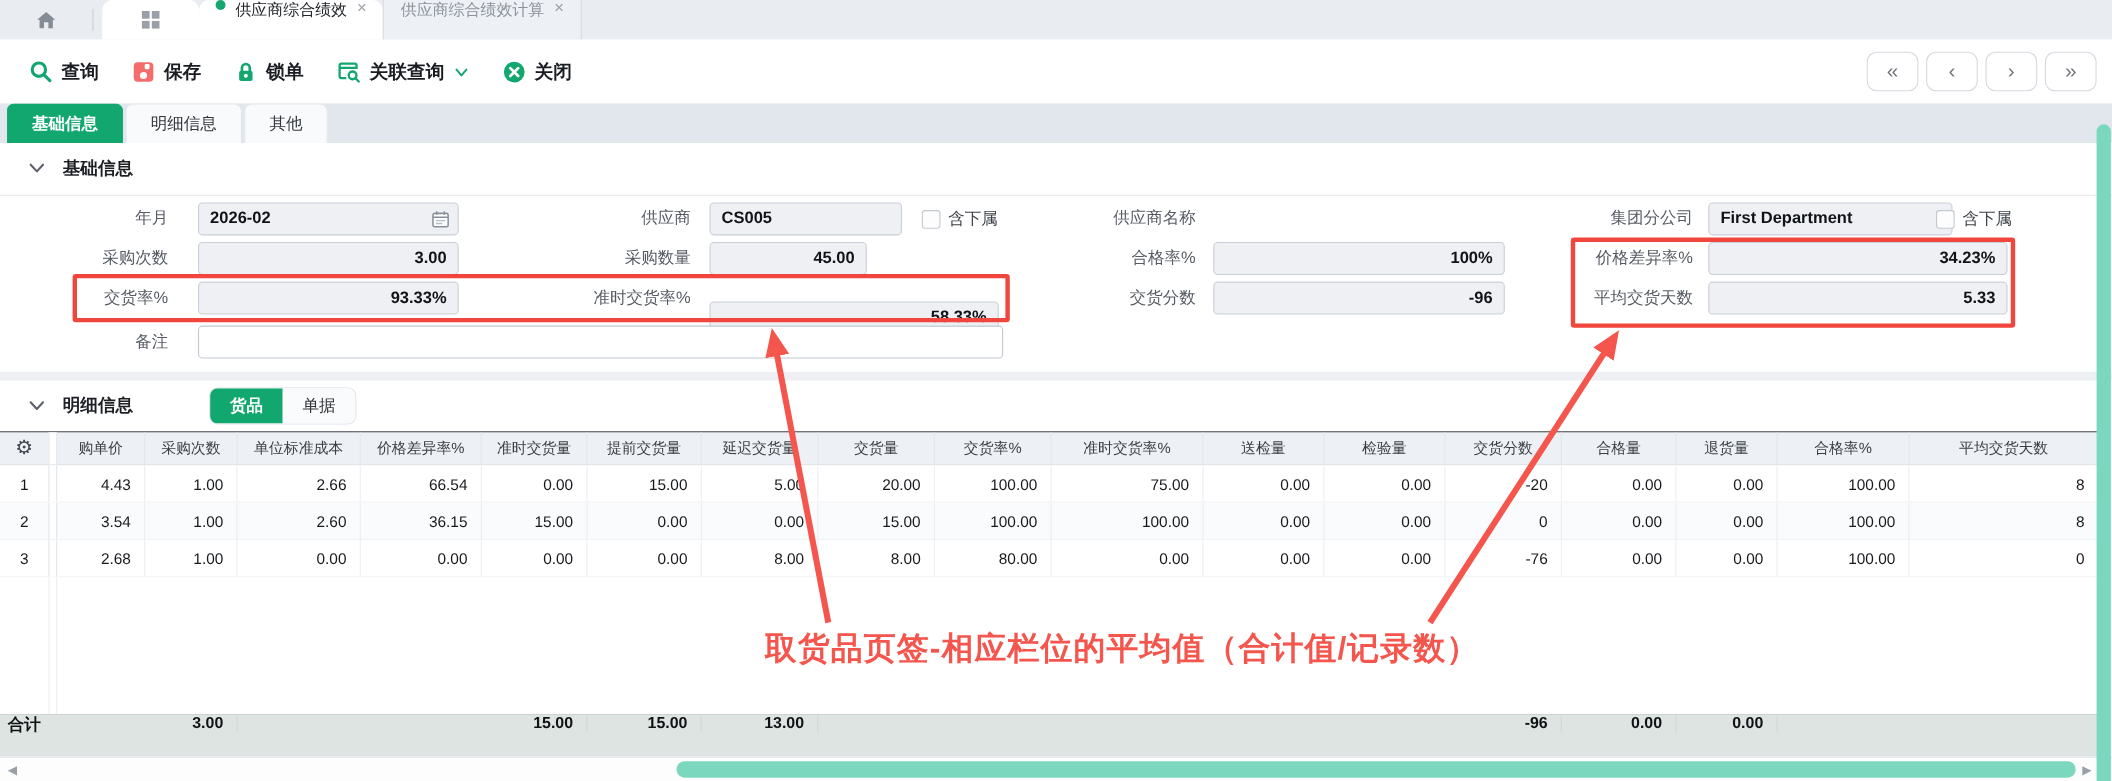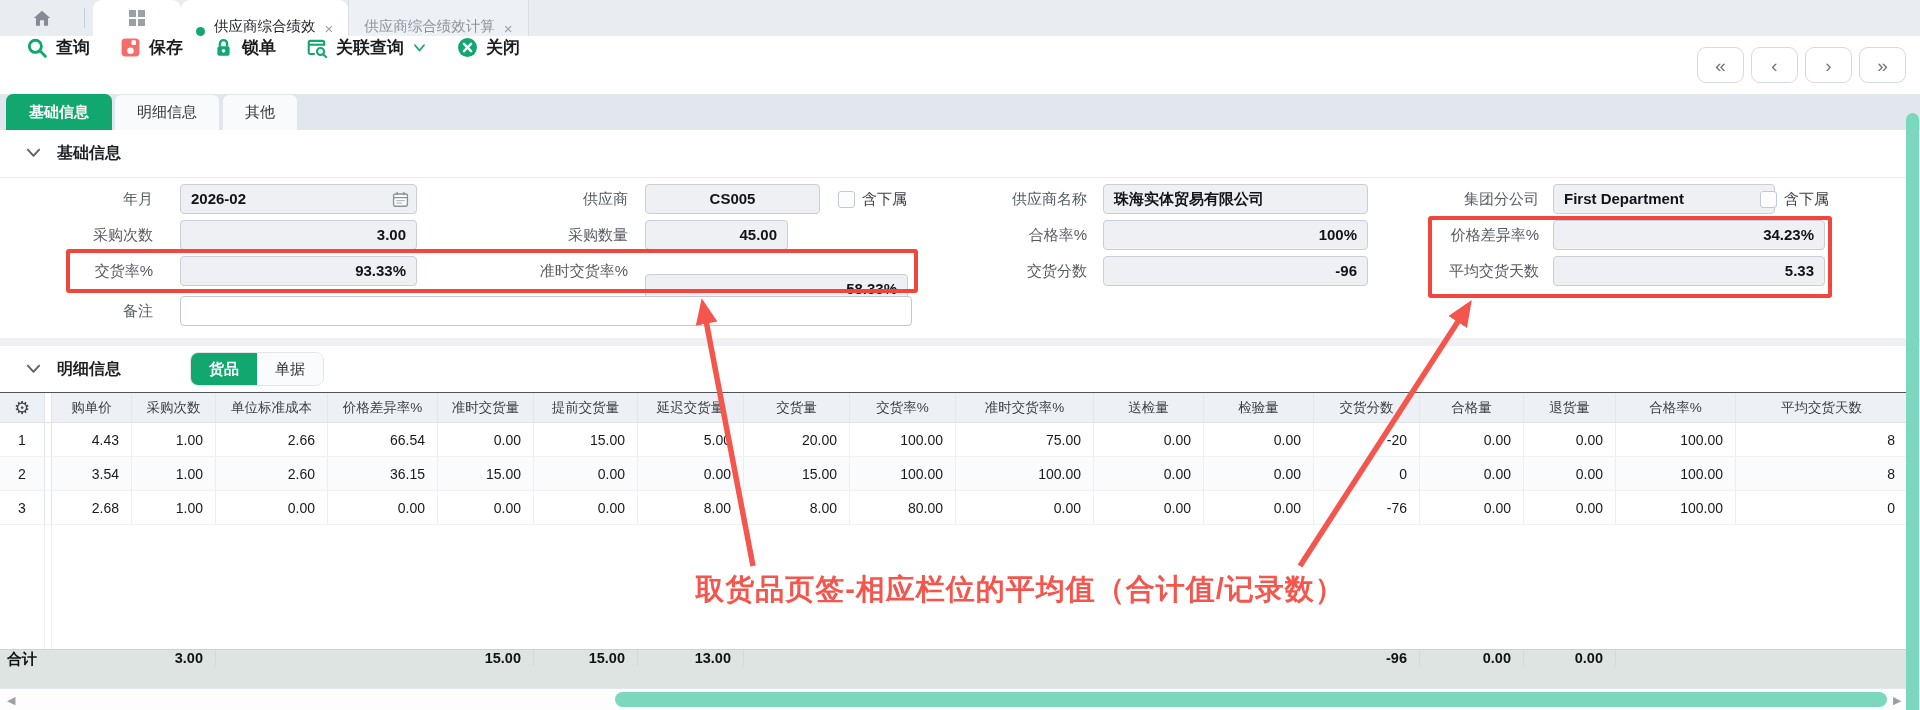--- a/index.html
+++ b/index.html
@@ -9,29 +9,29 @@
     background:#fff; color:#1b1e23; position:relative;
   }
 
   
   #tabstrip { position:absolute; left:0; top:0; width:1920px; height:36px;
     background:#e9edf2; display:flex; align-items:stretch; }
   .home-btn { width:84px; display:flex; align-items:center; justify-content:center; cursor:pointer; }
   .vdiv { width:1px; background:#c9ced6; margin:8px 0; }
   .grid-tab { width:88px; background:#fff; border-radius:9px 9px 0 0; margin-left:8px;
     display:flex; align-items:center; justify-content:center; cursor:pointer; }
-  .wtab { display:flex; align-items:flex-end; gap:9px; padding:0 15px; font-size:14.5px; cursor:pointer; }
+  .wtab { display:flex; align-items:flex-start; gap:9px; padding:0 15px; font-size:14.5px; cursor:pointer; }
   .wtab.active { background:#fff; border-radius:9px 9px 0 0; color:#22252a; }
   .wtab.inactive { background:#edf0f4; color:#8d939d; border-left:1px solid #d9dde3; border-right:1px solid #d9dde3; }
   .wtab .dot { width:9px; height:9px; border-radius:50%; background:#12a76f; }
   .wtab .x { color:#9aa0a8; font-size:15px; line-height:1; }
 
   
   #toolbar { position:absolute; left:0; top:36px; width:1920px; height:58px;
-    background:#fff; display:flex; align-items:flex-start; }
+    background:#fff; display:flex; align-items:center; }
   .tbtn { display:flex; align-items:center; gap:8px; margin-left:30px; background:none; border:none;
     font-family:inherit; font-size:17px; font-weight:600; color:#191c21; cursor:pointer; }
   .tbtn:first-child { margin-left:26px; }
   .nav { position:absolute; right:14px; top:11px; display:flex; gap:7px; }
   .nav button { width:47px; height:36px; border:1px solid #d6dae0; border-radius:9px; background:#fff;
     color:#70757d; font-size:19px; line-height:1; cursor:pointer; font-family:inherit; }
 
   
   #maintabs { position:absolute; left:0; top:94px; width:1920px; height:36px;
     background:#e2e6ed; display:flex; align-items:stretch; gap:2px; padding-left:6px; }
@@ -215,27 +215,26 @@
     <svg class="cal" width="17" height="17" viewBox="0 0 16 16">
       <rect x="1.5" y="2.8" width="13" height="11.5" rx="1.5" fill="#fff" stroke="#8a919b" stroke-width="1.3"></rect>
       <line x1="1.5" y1="6.2" x2="14.5" y2="6.2" stroke="#8a919b" stroke-width="1.3"></line>
       <line x1="4.8" y1="1" x2="4.8" y2="4" stroke="#8a919b" stroke-width="1.3"></line>
       <line x1="11.2" y1="1" x2="11.2" y2="4" stroke="#8a919b" stroke-width="1.3"></line>
       <line x1="4" y1="9" x2="12" y2="9" stroke="#b6bbc3" stroke-width="1.2"></line>
       <line x1="4" y1="11.5" x2="9.5" y2="11.5" stroke="#b6bbc3" stroke-width="1.2"></line>
     </svg>
   </div>
   <span class="flabel" style="left:470px;top:54px;width:158px;">供应商</span>
-  <div class="ipt" style="left:645px;top:54px;width:175px;text-align:center;">CS005</div>
+  <div class="ipt" style="left:645px;top:54px;width:175px;">CS005</div>
   <div class="cb" style="left:838px;top:54px;">
     <span class="box"></span>
     <span>含下属</span>
   </div>
   <span class="flabel" style="left:930px;top:54px;width:157px;">供应商名称</span>
-  <div class="ipt" style="left:1103px;top:54px;width:265px;">珠海实体贸易有限公司</div>
   <span class="flabel" style="left:1380px;top:54px;width:159px;">集团分公司</span>
   <div class="ipt" style="left:1553px;top:54px;width:222px;">First Department</div>
   <div class="cb" style="left:1760px;top:54px;">
     <span class="box"></span>
     <span>含下属</span>
   </div>
 
   <span class="flabel" style="left:0;top:90px;width:153px;">采购次数</span>
   <div class="ipt num" style="left:180px;top:90px;width:237px;">3.00</div>
   <span class="flabel" style="left:470px;top:90px;width:158px;">采购数量</span>

